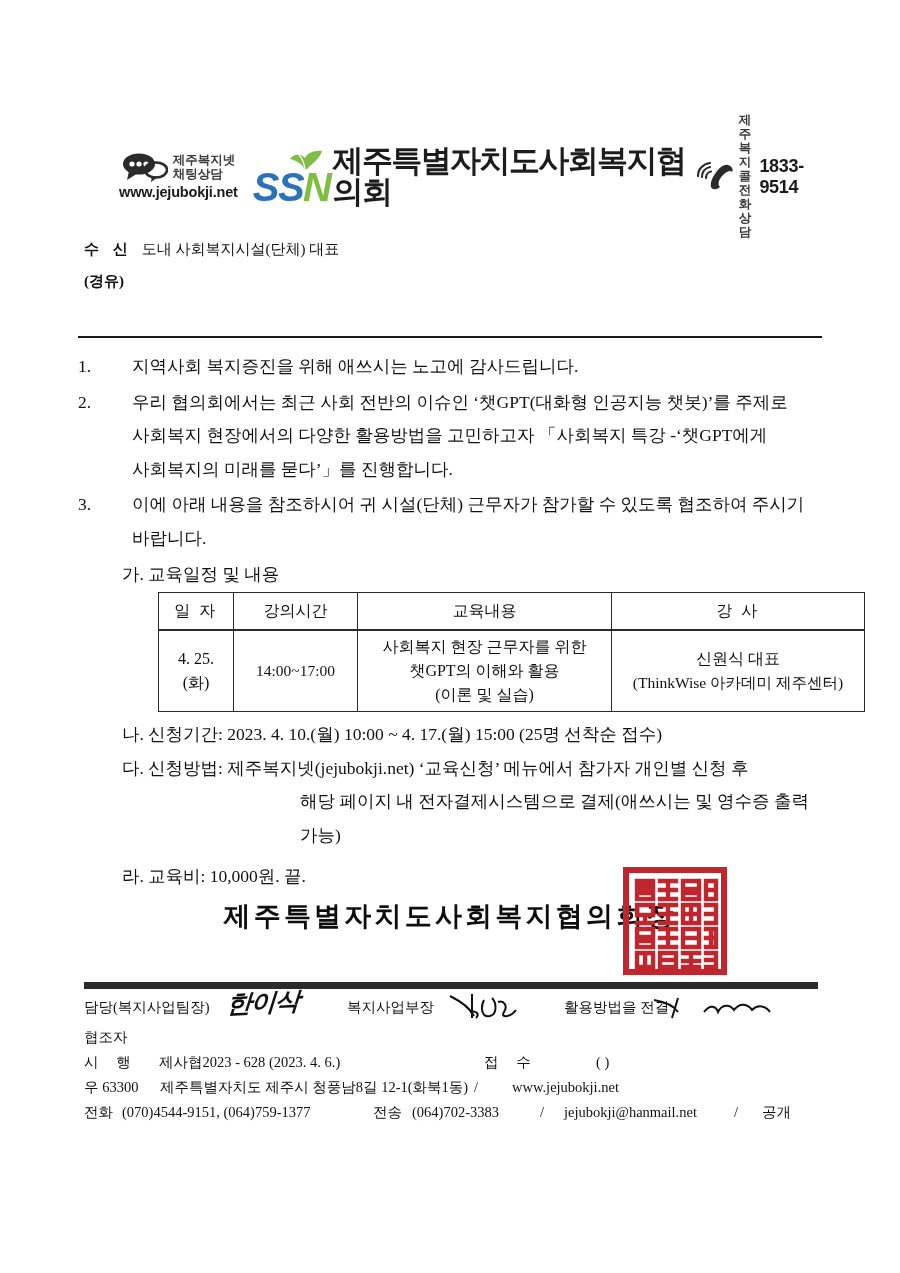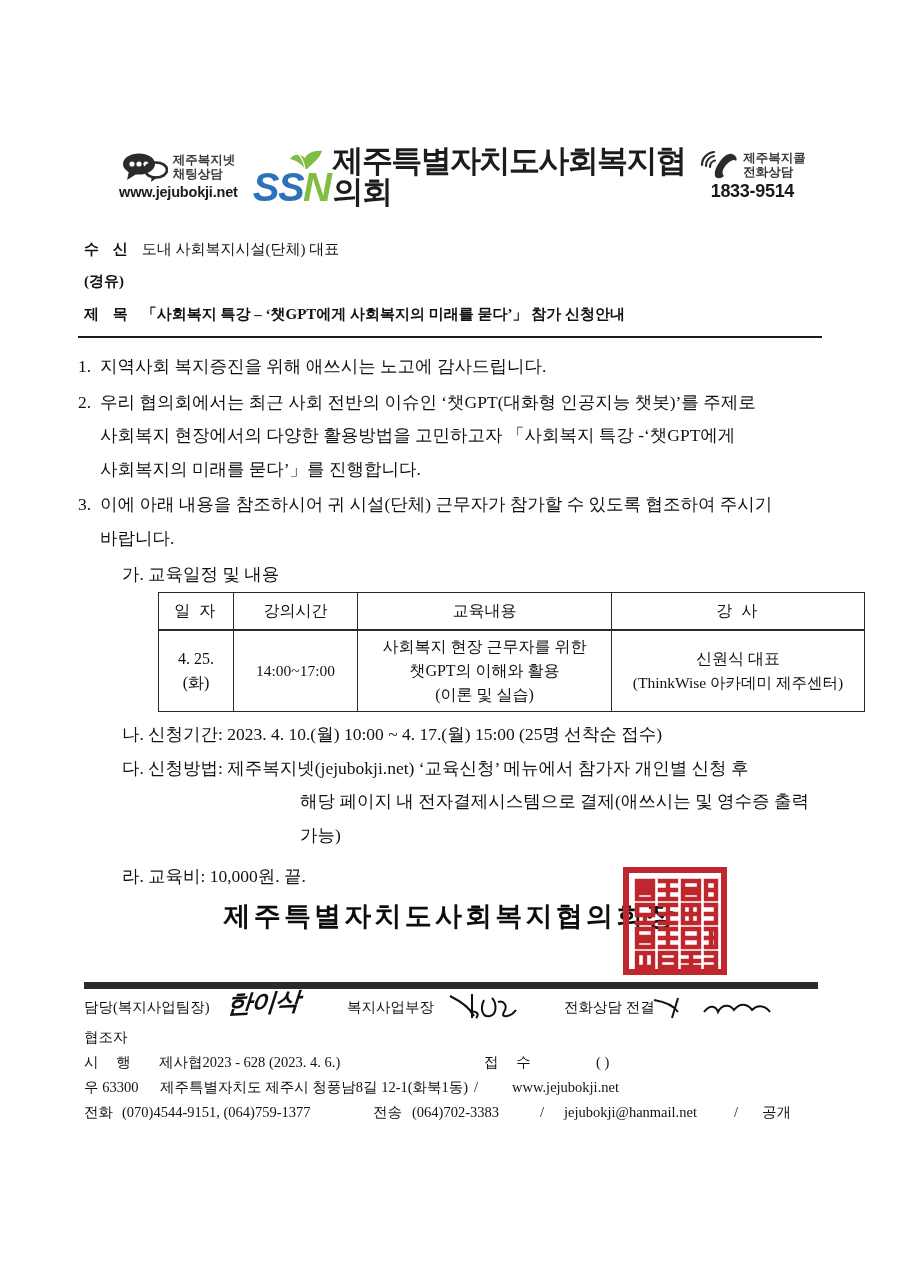--- a/index.html
+++ b/index.html
@@ -91,21 +91,20 @@
     font-size: 31px;
     font-weight: 700;
     color: #1c1c1c;
     letter-spacing: -1.6px;
     line-height: 1;
     margin-left: 2px;
   }
 
   .logo-right {
     display: flex;
-    flex-direction: column;
     align-items: center;
     width: 128px;
     justify-content: center;
   }
   .logo-right-top {
     display: flex;
     align-items: center;
     gap: 4px;
   }
   .phone-icon { width: 40px; height: 30px; display: block; }
@@ -162,21 +161,21 @@
     display: flex;
     font-size: 17.5px;
     line-height: 1.92;
     margin-bottom: 2px;
   }
   .para-num {
     width: 22px;
     flex: 0 0 22px;
     text-align: left;
   }
-  .para-text { flex: 1; text-align: justify; }
+  .para-text { flex: 1; text-align: justify; margin-left: 32px; }
   .ind { display: block; }
 
   .sub-item {
     display: flex;
     font-size: 17.5px;
     line-height: 1.92;
     margin-left: 44px;
   }
   .sub-label { flex: 0 0 26px; }
   .sub-text { flex: 1; }
@@ -330,23 +329,20 @@
   </div>
 
   <div class="field-line" id="recipient-line">
     <span class="fl-label">수 신</span><span class="fl-value">도내 사회복지시설(단체) 대표</span>
   </div>
 
   <div class="field-line" id="via-line">
     <span class="fl-label-plain">(경유)</span>
   </div>
 
-  <div class="field-line" id="subject-line">
-    <span class="fl-label">제 목</span><span class="fl-value">「사회복지 특강 – ‘챗GPT에게 사회복지의 미래를 묻다’」 참가 신청안내</span>
-  </div>
 
   <div class="rule-top"></div>
 
   <div class="body-block" style="top:350px;">
 
     <div class="para">
       <span class="para-num">1.</span>
       <span class="para-text">
         <span class="ind">지역사회 복지증진을 위해 애쓰시는 노고에 감사드립니다.</span>
       </span>
@@ -463,21 +459,21 @@
       <span class="f-seg" style="left:0;">담당(복지사업팀장)</span>
       <span class="sig-hand sig-k" style="left:143px; top:-6px;">한이삭</span>
       <span class="f-seg" style="left:263px;">복지사업부장</span>
       <span class="scribble" style="left:364px; top:-4px;">
         <svg width="90" height="32" viewBox="0 0 90 32">
           <path d="M2 4 C14 10 22 16 26 24" fill="none" stroke="#111" stroke-width="2"></path>
           <path d="M24 2 L24 26 M22 20 C28 18 32 22 28 26" fill="none" stroke="#111" stroke-width="2"></path>
           <path d="M36 8 C32 16 34 26 42 24 C50 22 48 10 44 6 M50 10 C56 8 60 14 56 20 C52 26 62 26 68 18" fill="none" stroke="#111" stroke-width="2"></path>
         </svg>
       </span>
-      <span class="f-seg" style="left:480px;">전화상담 전결</span>
+      <span class="f-seg" style="left:480px;">활용방법을 전결</span>
       <span class="scribble" style="left:568px; top:-2px;">
         <svg width="135" height="28" viewBox="0 0 135 28">
           <path d="M2 6 C14 8 22 12 26 18" fill="none" stroke="#111" stroke-width="2"></path>
           <path d="M26 4 L20 24" fill="none" stroke="#111" stroke-width="2"></path>
           <path d="M52 18 C58 10 64 12 66 18 C70 10 78 10 82 16 C88 8 96 10 100 16 C106 10 114 12 118 18" fill="none" stroke="#111" stroke-width="2"></path>
         </svg>
       </span>
     </div>
 
     <div class="f-row" style="height:25px;">

